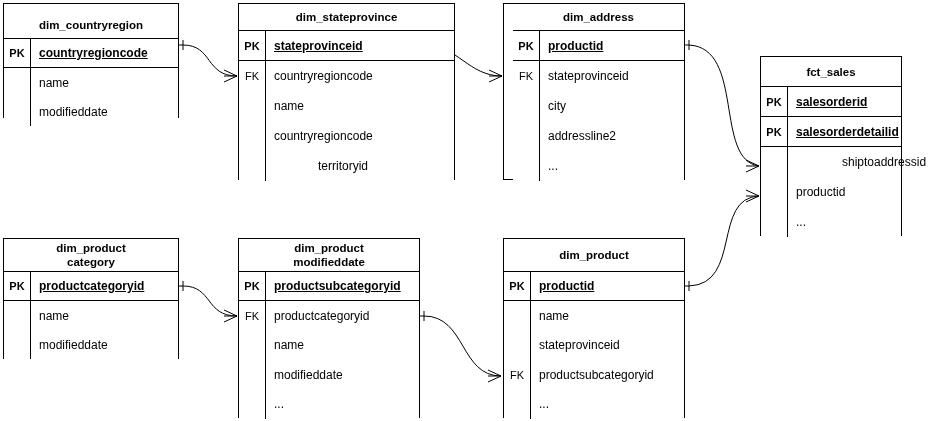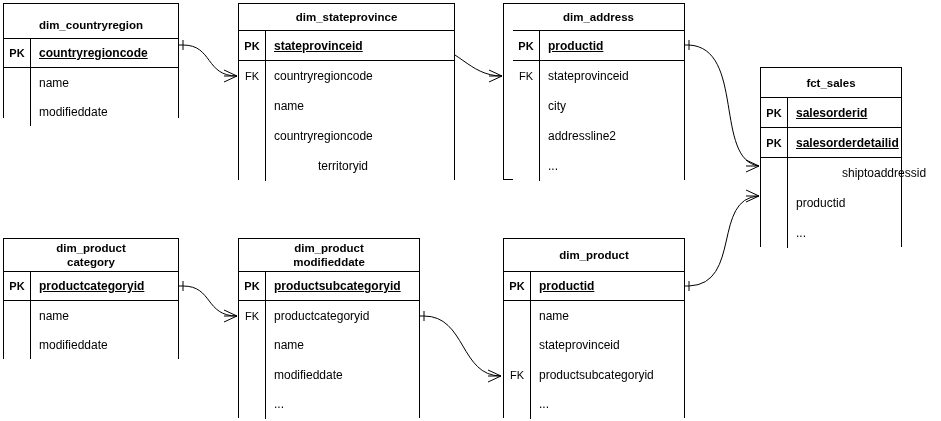--- a/index.html
+++ b/index.html
@@ -178,21 +178,21 @@
         </div>
         <div class="ent-row" style="height: 30px;">
           <div class="key-cell"></div>
           <div class="attr-cell">addressline2</div>
         </div>
         <div class="ent-row" style="height: 30px;">
           <div class="key-cell"></div>
           <div class="attr-cell">...</div>
         </div>
       </div>
-      <div class="entity" style="left: 760px; top: 67px; width: 142px; height: 180px;">
+      <div class="entity" style="left: 760px; top: 56px; width: 142px; height: 180px;">
         <div class="ent-title" style="height: 30px;">
           <span>fct_sales</span>
         </div>
         <div class="ent-row sep" style="height: 30px;">
           <div class="key-cell">PK</div>
           <div class="attr-cell pk">salesorderid</div>
         </div>
         <div class="ent-row sep" style="height: 30px;">
           <div class="key-cell">PK</div>
           <div class="attr-cell pk">salesorderdetailid</div>

